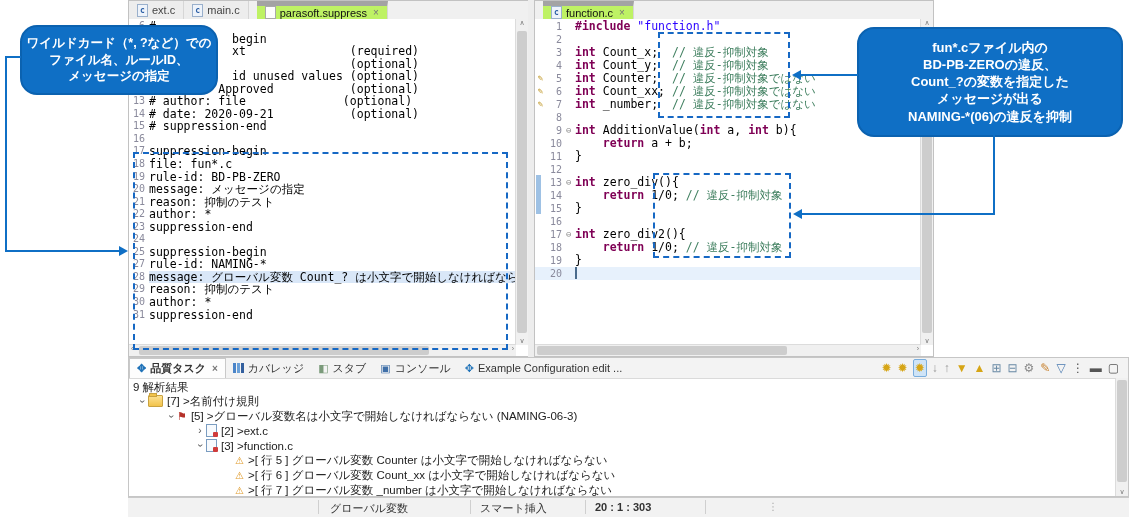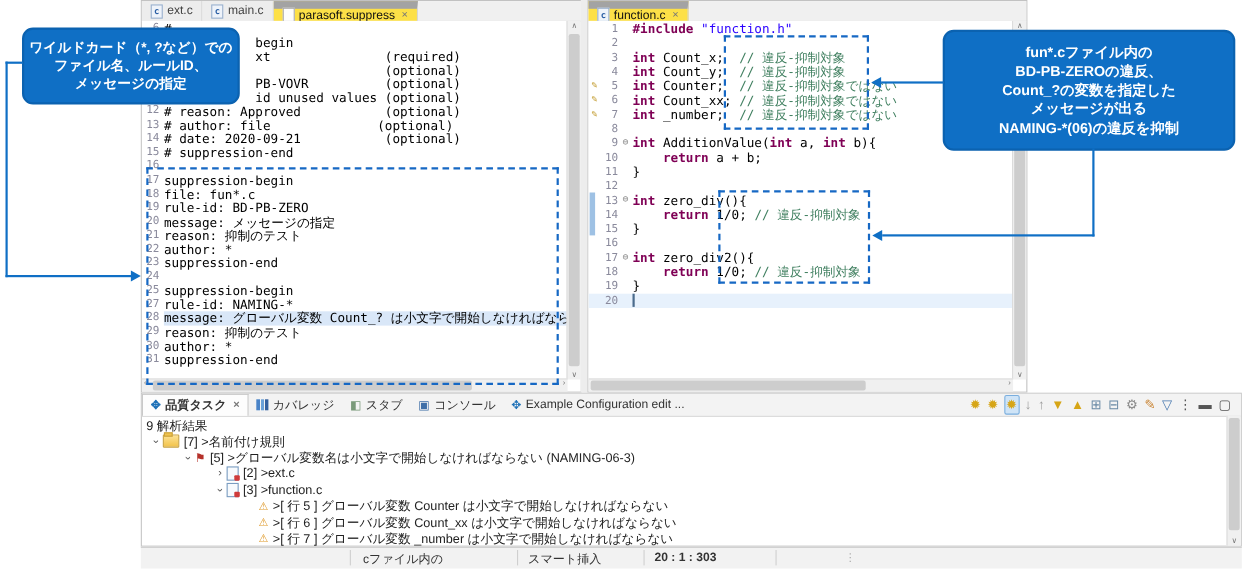--- a/index.html
+++ b/index.html
@@ -7,21 +7,21 @@
   #canvas{position:relative;width:1129px;height:517px;background:#ffffff;overflow:hidden;}
 
   
   .pane{position:absolute;top:0;height:357px;background:#fff;border:1px solid #c2c2c2;box-sizing:border-box;}
   #left-pane{left:128px;width:401px;}
   #right-pane{left:534px;width:400px;}
   #sash{position:absolute;left:528px;top:0;width:6px;height:357px;background:#ededed;}
 
   .tabbar{position:absolute;left:0;top:0;right:0;height:18px;background:#f0f0f0;border-bottom:1px solid #cfcfcf;display:flex;align-items:stretch;}
   .tab{display:flex;align-items:center;gap:4px;padding:0 8px;font-size:11px;color:#444;background:#ededed;border-right:1px solid #d6d6d6;cursor:default;}
-  .tab.active{background:#fde047;color:#111;border-top:7px solid #a3a3a3;}
+  .tab.active{background:#bef264;color:#111;border-top:5px solid #a3a3a3;margin-left:8px;}
   .tclose{color:#777;font-size:10px;margin-left:2px;}
   .tabicon{display:inline-flex;align-items:center;justify-content:center;}
   .tabicon.cfile{width:9px;height:11px;background:#eef3fa;border:1px solid #9ab0cc;font:bold 8px "DejaVu Sans Mono",monospace;color:#2b5fa5;}
   .tabicon.doc{width:9px;height:11px;background:#fdfdfd;border:1px solid #a9a9a9;}
 
   .ebody{position:absolute;left:0;top:18px;right:12px;bottom:11px;background:#fff;overflow:hidden;font-family:"DejaVu Sans Mono",monospace;font-size:11.5px;}
   #left-ebody .crow{line-height:12.55px;height:12.55px;}
   #right-ebody .crow{line-height:13px;height:13px;}
   .crow{display:flex;white-space:pre;position:relative;}
   .crow:first-child{margin-top:1px;}
@@ -45,21 +45,21 @@
   .sarr.top{top:0;} .sarr.bot{bottom:0;}
   .harr{position:absolute;top:0;font-size:7px;color:#777;}
 
   
   .dash{position:absolute;border:2px dashed #1668c4;pointer-events:none;box-sizing:border-box;}
   #dash-left{left:133px;top:152px;width:375px;height:198px;}
   #dash-r1{left:658px;top:32px;width:132px;height:86px;}
   #dash-r2{left:653px;top:173px;width:138px;height:85px;}
   #range-bar{position:absolute;left:536px;top:175px;width:5px;height:39px;background:#9ec1e4;}
 
-  .callout{position:absolute;background:#0f6fc5;border:2px solid #0b62b0;border-radius:10px;color:#fff;font-weight:bold;text-align:center;line-height:1.32;box-sizing:border-box;}
+  .callout{position:absolute;background:#0f6fc5;border:2px solid #0b62b0;border-radius:17px;color:#fff;font-weight:bold;text-align:center;line-height:1.32;box-sizing:border-box;}
   #callout-left{left:20px;top:25px;width:198px;padding:8px 2px;font-size:12.5px;}
   #callout-right{left:857px;top:27px;width:266px;padding:10px 2px;font-size:13px;}
 
   .cl{position:absolute;background:#0f6fc5;}
   .ah{position:absolute;width:0;height:0;}
   .ah.right{border-left:9px solid #0f6fc5;border-top:5px solid transparent;border-bottom:5px solid transparent;}
   .ah.left{border-right:9px solid #0f6fc5;border-top:5px solid transparent;border-bottom:5px solid transparent;}
 
   
   #bottom-panel{position:absolute;left:128px;top:357px;width:1001px;height:140px;background:#fff;border:1px solid #c6c6c6;box-sizing:border-box;}
@@ -109,21 +109,20 @@
           <span class="tabicon doc"></span>
           <span class="tlabel">parasoft.suppress</span>
           <span class="tclose">×</span>
         </div>
       </div>
     <div class="ebody" id="left-ebody">
         <div class="crow"><span class="ln">6</span><span class="code"><span># </span></span></div>
         <div class="crow"><span class="ln">7</span><span class="code"><span>            begin</span></span></div>
         <div class="crow"><span class="ln">8</span><span class="code"><span>            xt               (required)</span></span></div>
         <div class="crow"><span class="ln">9</span><span class="code"><span>                             (optional)</span></span></div>
-        <div class="crow"><span class="ln">10</span><span class="code"><span>            PB-VOVR          (optional)</span></span></div>
         <div class="crow"><span class="ln">11</span><span class="code"><span>            id unused values (optional)</span></span></div>
         <div class="crow"><span class="ln">12</span><span class="code"><span># reason: Approved           (optional)</span></span></div>
         <div class="crow"><span class="ln">13</span><span class="code"><span># author: file              (optional)</span></span></div>
         <div class="crow"><span class="ln">14</span><span class="code"><span># date: 2020-09-21           (optional)</span></span></div>
         <div class="crow"><span class="ln">15</span><span class="code"><span># suppression-end</span></span></div>
         <div class="crow"><span class="ln">16</span><span class="code"></span></div>
         <div class="crow"><span class="ln">17</span><span class="code"><span>suppression-begin</span></span></div>
         <div class="crow"><span class="ln">18</span><span class="code"><span>file: fun*.c</span></span></div>
         <div class="crow"><span class="ln">19</span><span class="code"><span>rule-id: BD-PB-ZERO</span></span></div>
         <div class="crow"><span class="ln">20</span><span class="code"><span>message: メッセージの指定</span></span></div>
@@ -275,21 +274,21 @@
         <div class="trow" style="padding-left: 95px;"><span class="chev"></span><span class="ticon ic-warn">⚠</span><span>&gt;[ 行 7 ] グローバル変数 _number は小文字で開始しなければならない</span></div>
       </div>
     <div id="panel-vscroll">
       <div class="vthumb" style="top:2px;bottom:14px;"></div>
       <span class="sarr bot">∨</span>
     </div>
   </div>
 
   <div id="status-bar">
     <div class="sbsep" style="left:190px;"></div>
-    <span class="sbtext" style="left:202px;">cファイル内の</span>
+    <span class="sbtext" style="left:202px;">グローバル変数</span>
     <div class="sbsep" style="left:342px;"></div>
     <span class="sbtext" style="left:352px;">スマート挿入</span>
     <div class="sbsep" style="left:457px;"></div>
     <span class="sbtext" style="left:467px;font-weight:bold;">20 : 1 : 303</span>
     <div class="sbsep" style="left:577px;"></div>
     <span class="sbgrip" style="left:640px;">⋮</span>
   </div>
 
 </div>
 

